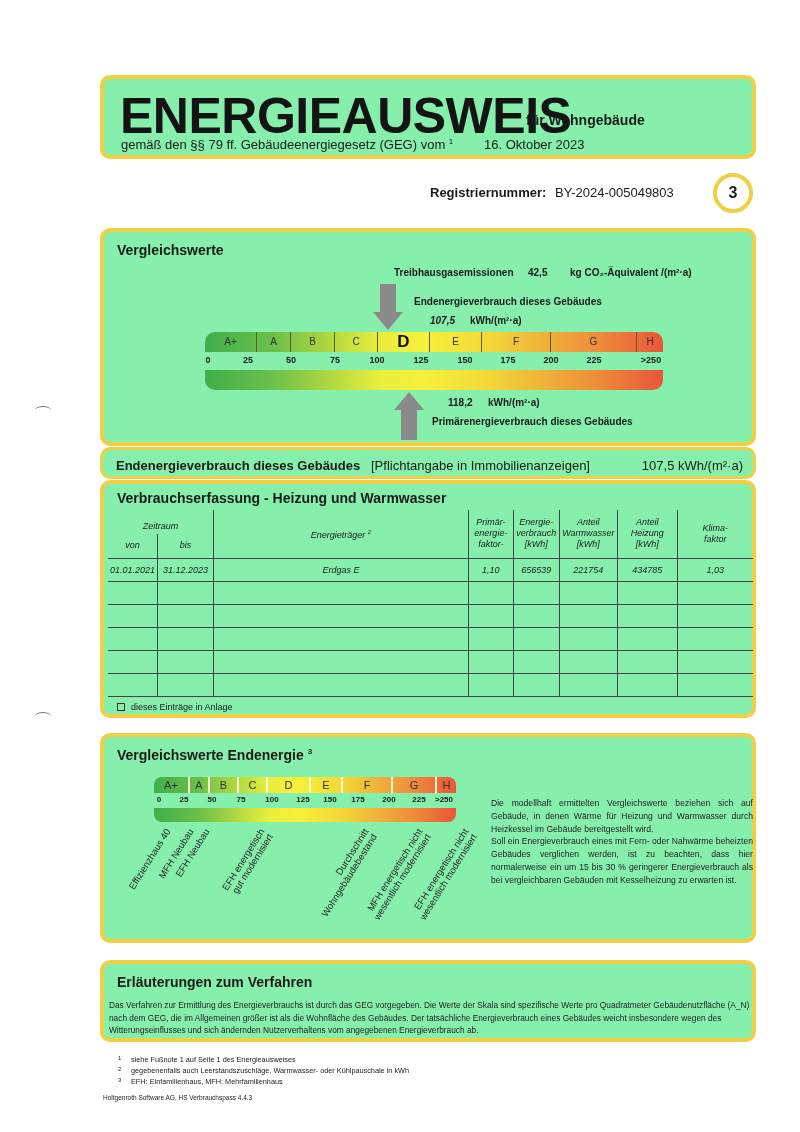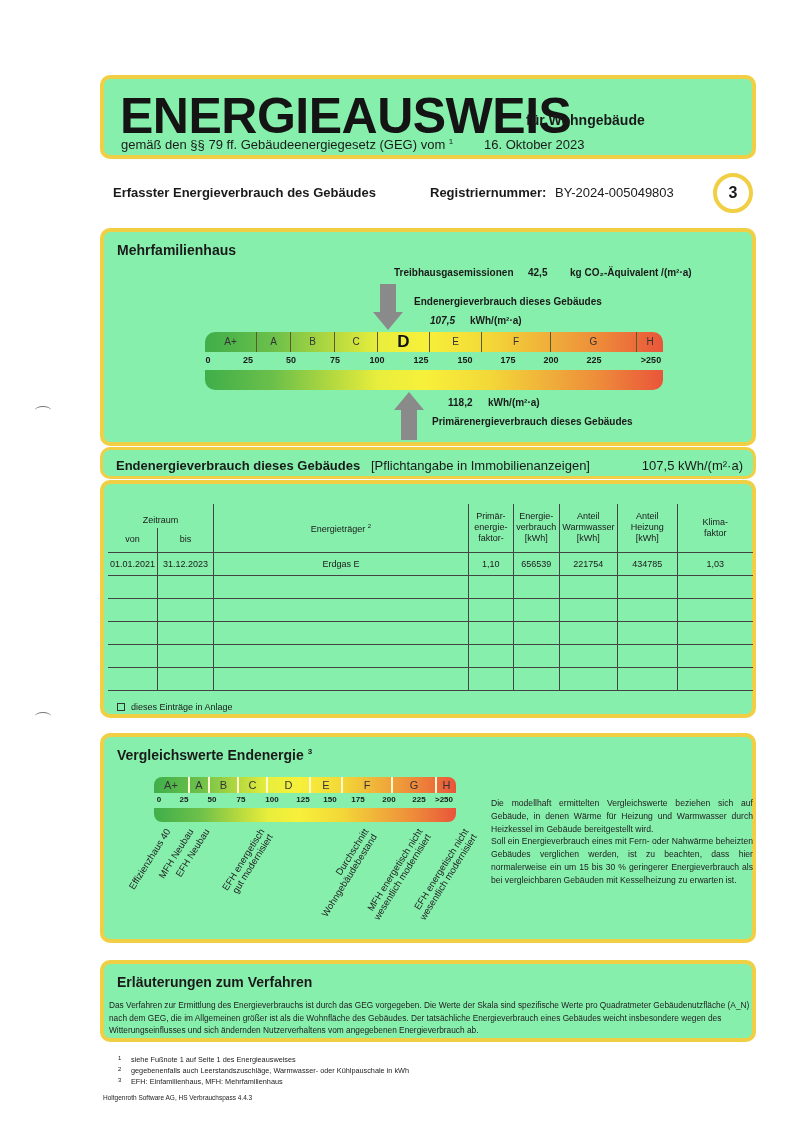--- a/index.html
+++ b/index.html
@@ -47,21 +47,21 @@
   .arrow-up .shaft { position: absolute; left: 7px; top: 18px; width: 16px; height: 30px; background: #8a8a8a; }
 
   
   #endline { left: 100px; top: 447px; width: 656px; height: 32px; }
   #endline .l1 { position: absolute; left: 13px; top: 8px; font-size: 13px; font-weight: bold; }
   #endline .l2 { position: absolute; left: 268px; top: 8px; font-size: 13px; }
   #endline .l3 { position: absolute; right: 10px; top: 8px; font-size: 13px; }
 
   
   #vt { left: 100px; top: 480px; width: 656px; height: 238px; }
-  table.vt { position: absolute; left: 4px; top: 20px; width: 645px; border-collapse: collapse; font-size: 9px; }
+  table.vt { position: absolute; left: 4px; top: 26px; width: 645px; border-collapse: collapse; font-size: 9px; font-style: italic; }
   table.vt td, table.vt th { border: 1px solid #444; text-align: center; font-weight: normal; padding: 0 2px; }
   table.vt tr.hdr th { height: 24px; vertical-align: middle; line-height: 11px; }
   table.vt tr.data td { height: 23px; }
   table.vt tr:first-child th, table.vt tr:first-child td { border-top: none; }
   table.vt th:first-child, table.vt td:first-child { border-left: none; }
   table.vt th:last-child, table.vt td:last-child { border-right: none; }
   .chk-row { position: absolute; left: 13px; top: 218px; font-size: 9px; }
   .chkbox { display: inline-block; width: 8px; height: 8px; border: 1px solid #333; vertical-align: -1px; margin-right: 6px; }
 
   
@@ -93,28 +93,27 @@
 <div class="punch" style="top:712px;"></div>
 
 <div class="ybox" id="hdr">
   <div class="title">ENERGIEAUSWEIS</div>
   <div class="subtitle">für Wohngebäude</div>
   <div class="law"><span>gemäß den §§ 79 ff. Gebäudeenergiegesetz (GEG) vom</span> <sup>1</sup></div>
   <div class="date">16. Oktober 2023</div>
 </div>
 
 <div class="reg-row">
-  <div class="reg-label">Erfasster Energieverbrauch des Gebäudes</div>
   <div class="reg-num-label">Registriernummer:</div>
   <div class="reg-num">BY-2024-005049803</div>
   <div class="page-circle">3</div>
 </div>
 
 <div class="ybox" id="ev">
-  <div class="sec-title">Mehrfamilienhaus</div>
+  <div class="sec-title">Vergleichswerte</div>
 
   <div class="thg" style="left:290px;">Treibhausgasemissionen</div>
   <div class="thg" style="left:424px;">42,5</div>
   <div class="thg" style="left:466px;">kg CO₂-Äquivalent /(m²·a)</div>
 
   <div class="arrow-down" style="left:269px; top:52px;">
       <div class="shaft"></div>
       <div class="head"></div>
     </div>
   <div class="annot" style="left:310px; top:64px;">Endenergieverbrauch dieses Gebäudes</div>
@@ -154,20 +153,21 @@
   <div class="annot" style="left:328px; top:184px;">Primärenergieverbrauch dieses Gebäudes</div>
 </div>
 
 <div class="ybox thin" id="endline">
   <div class="l1">Endenergieverbrauch dieses Gebäudes</div>
   <div class="l2">[Pflichtangabe in Immobilienanzeigen]</div>
   <div class="l3">107,5 kWh/(m²·a)</div>
 </div>
 
 <div class="ybox" id="vt">
+  <div class="sec-title" style="top:6px;">Verbrauchserfassung - Heizung und Warmwasser</div>
   <table class="vt">
     <colgroup>
       <col style="width:48px">
         <col style="width:56px">
         <col style="width:256px">
       <col style="width:45px">
         <col style="width:46px">
         <col style="width:58px">
         <col style="width:60px">
         <col style="width:76px">

